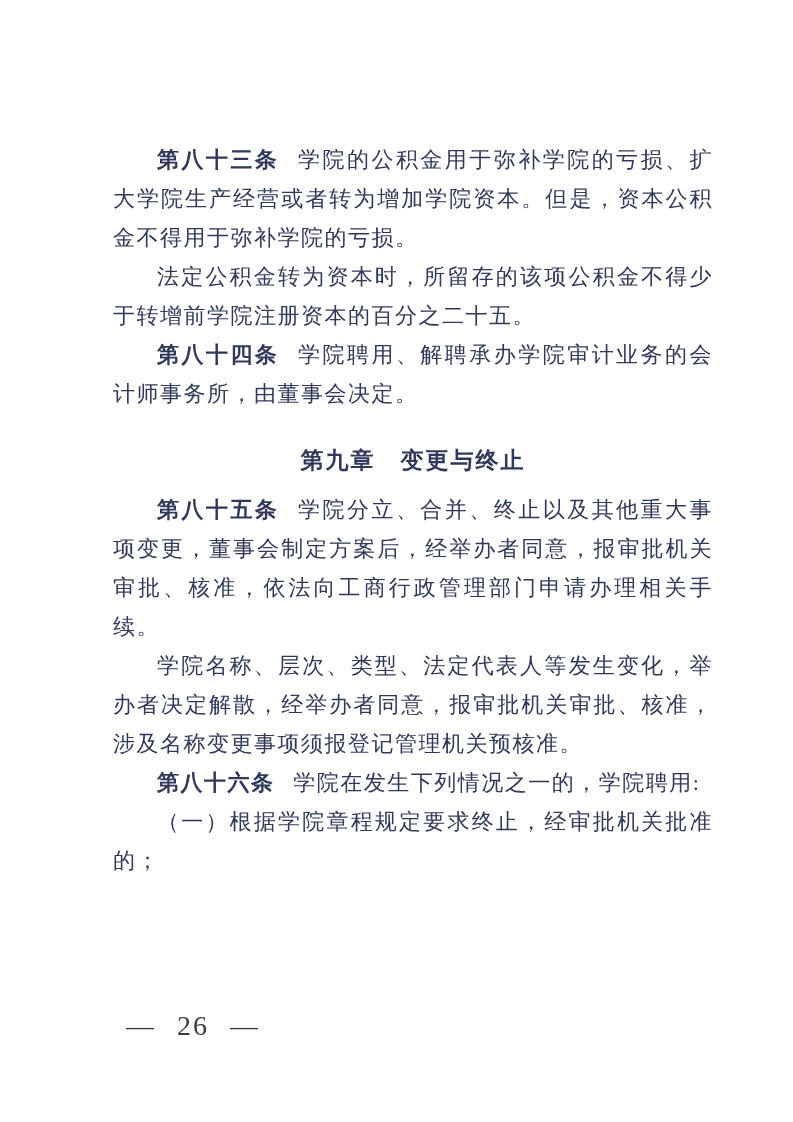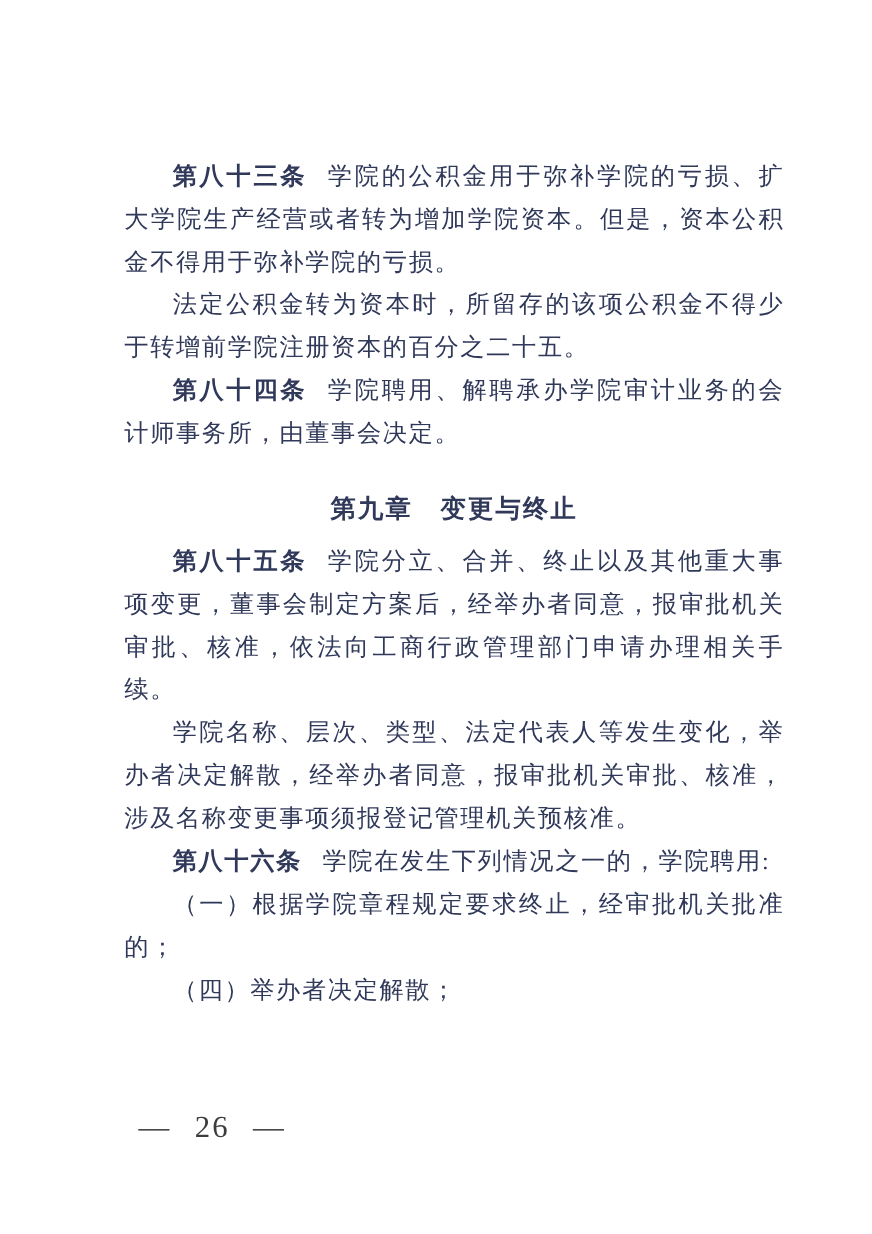--- a/index.html
+++ b/index.html
@@ -26,21 +26,21 @@
     margin: 0;
     font-size: 22px;
     line-height: 39px;
     letter-spacing: 1.5px;
     text-align: justify;
     text-indent: 2em;
   }
   .para.chapter {
     text-align: center;
     text-indent: 0;
-    font-family: Liberation Sans, sans-serif;
+    font-family: Liberation Mono, monospace;
     font-weight: bold;
     font-size: 23px;
     letter-spacing: 2px;
     margin-top: 30px;
     margin-bottom: 8px;
   }
   .para.article .article-label {
     font-weight: bold;
     margin-right: 0.85em;
   }
@@ -60,18 +60,17 @@
 <div class="page" style="--ink: #30395a; --footer-ink: #3c3c3c; --paper: #ffffff;">
   <main class="text-block" id="doc-body">
       <p class="para article"><span class="article-label">第八十三条</span><span>学院的公积金用于弥补学院的亏损、扩大学院生产经营或者转为增加学院资本。但是，资本公积金不得用于弥补学院的亏损。</span></p>
       <p class="para body">法定公积金转为资本时，所留存的该项公积金不得少于转增前学院注册资本的百分之二十五。</p>
       <p class="para article"><span class="article-label">第八十四条</span><span>学院聘用、解聘承办学院审计业务的会计师事务所，由董事会决定。</span></p>
       <p class="para chapter">第九章　变更与终止</p>
       <p class="para article"><span class="article-label">第八十五条</span><span>学院分立、合并、终止以及其他重大事项变更，董事会制定方案后，经举办者同意，报审批机关审批、核准，依法向工商行政管理部门申请办理相关手续。</span></p>
       <p class="para body">学院名称、层次、类型、法定代表人等发生变化，举办者决定解散，经举办者同意，报审批机关审批、核准，涉及名称变更事项须报登记管理机关预核准。</p>
       <p class="para article"><span class="article-label">第八十六条</span><span>学院在发生下列情况之一的，学院聘用:</span></p>
       <p class="para item">（一）根据学院章程规定要求终止，经审批机关批准的；</p>
-      <p class="para item">（四）举办者决定解散；</p>
     </main>
   <footer class="page-footer">
     <span>— 26 —</span>
   </footer>
 </div>
 
 </body></html>

